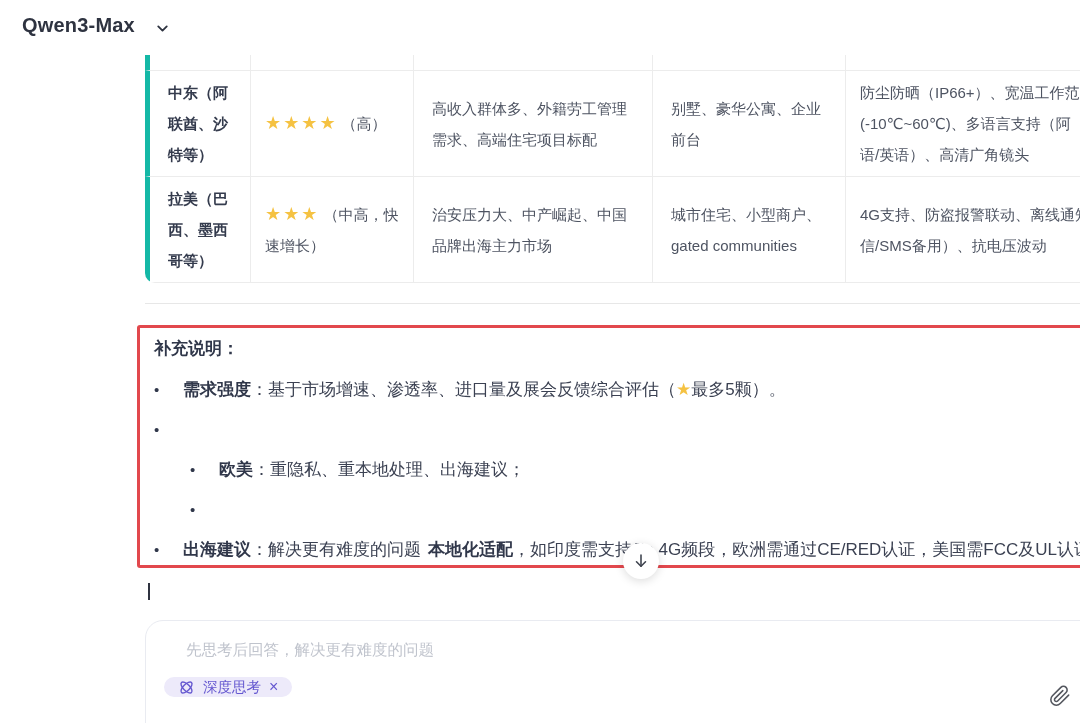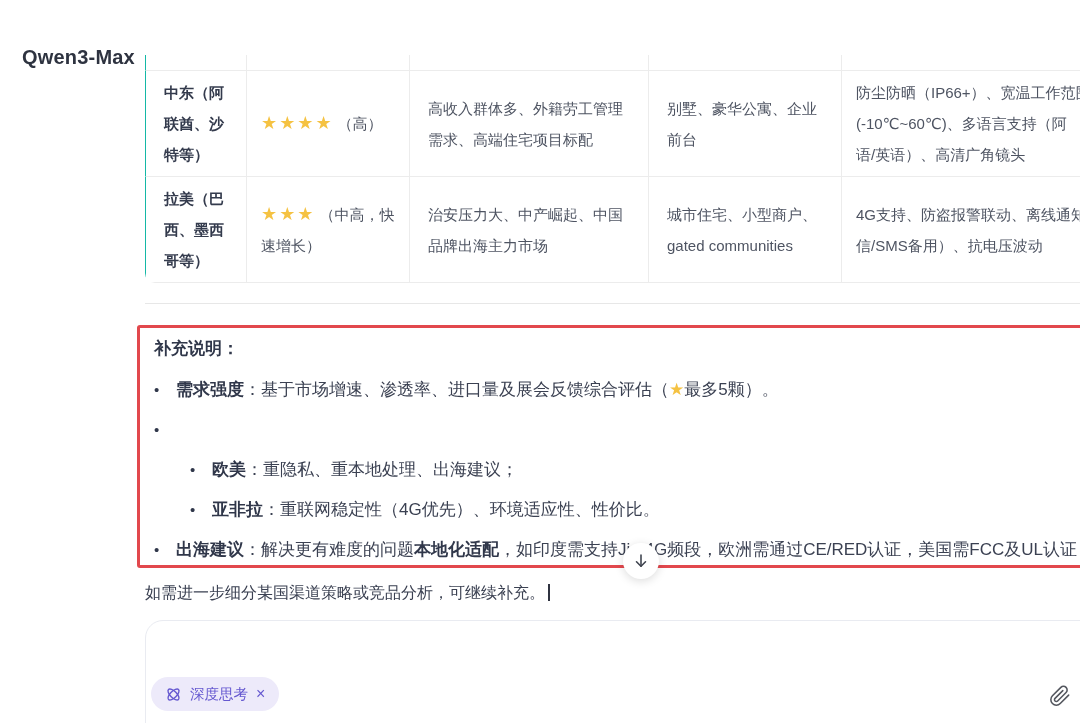--- a/index.html
+++ b/index.html
@@ -1,63 +1,63 @@
 <!DOCTYPE html>
 <html><head>
 <meta charset="utf-8">
 <style>
   html,body{margin:0;padding:0;}
   #app{position:relative;width:1080px;height:723px;overflow:hidden;background:#fff;
        font-family:"Liberation Sans","DejaVu Sans",sans-serif;color:#3b4152;}
 
   
-  .model-select{position:absolute;left:22px;top:14px;display:flex;align-items:flex-end;gap:19px;cursor:pointer;margin-top:32px;}
+  .model-select{position:absolute;left:22px;top:14px;display:flex;align-items:flex-end;gap:19px;cursor:pointer;}
   .model-name{font-size:20px;font-weight:bold;color:#2e3340;letter-spacing:.2px;}
   .chev{display:inline-flex;margin-top:2px;}
 
   
   .table-wrap{position:absolute;left:145px;top:55px;border-bottom-left-radius:10px;overflow:hidden;}
   table{border-collapse:separate;border-spacing:0;table-layout:fixed;width:1092px;font-size:15px;}
   td{vertical-align:middle;color:#4e5462;line-height:31px;border-right:1px solid #ececec;border-bottom:1px solid #ececec;background:#fff;}
-  tr td:first-child{border-left:1px solid #14b8a6;}
+  tr td:first-child{border-left:5px solid #14b8a6;}
   .col1{width:100px;}.col2{width:162px;}.col3{width:238px;}.col4{width:192px;}.col5{width:400px;}
   .sliver td{height:15px;padding:0;}
   .cell-region{font-weight:bold;color:#343b4d;padding:6px 18px;}
   .cell-stars{padding:6px 14px;}
   .cell-text{padding:6px 18px;}
   .cell-pre{padding:6px 14px;white-space:pre-line;}
   .stars{color:var(--gold,#f5c242);font-size:18px;letter-spacing:2px;margin-right:4px;}
   .stars span{display:inline;}
 
   .divider{position:absolute;left:145px;top:303px;width:935px;height:1px;background:#e7e7e7;}
 
   
   .hl-box{position:absolute;left:137px;top:325px;width:1060px;height:243px;box-sizing:border-box;
           border:3px solid var(--red,#e2484d);border-radius:3px;padding:9px 0 0 14px;}
   .hl-title{font-size:17px;font-weight:bold;color:#30374a;line-height:24px;margin-bottom:15px;}
   .bullet{display:flex;font-size:17px;line-height:27px;margin-bottom:13px;color:#3b4152;}
   .bullet .marker{width:22px;flex:0 0 22px;color:#30374a;font-size:15px;}
   .bullet.lvl2{margin-left:36px;}
-  .seg-bold{font-weight:bold;color:#30374a;}
+  .seg-bold{font-weight:bold;color:#30374a;margin-left:7px;}
   .seg-star{color:var(--gold,#f5c242);}
   .btext{white-space:nowrap;}
 
   
   .scroll-btn{position:absolute;left:623px;top:543px;width:36px;height:36px;border-radius:50%;background:#fff;
               box-shadow:0 2px 10px rgba(0,0,0,.14);display:flex;align-items:center;justify-content:center;cursor:pointer;}
 
   
   .followup{position:absolute;left:145px;top:583px;font-size:16px;color:#3b4152;}
   .caret{display:inline-block;width:2px;height:17px;background:#2f3340;margin-left:3px;vertical-align:-3px;}
 
   
   .composer{position:absolute;left:145px;top:620px;width:1010px;height:150px;box-sizing:border-box;
             background:#fff;border:1.5px solid #e9ebf1;border-radius:18px;}
   .placeholder{position:absolute;left:40px;top:19px;font-size:15.5px;color:#c0c4cd;}
-  .chip{position:absolute;left:5px;top:56px;height:34px;border-radius:17px;background:var(--chipbg,#edeafa);
+  .chip{position:absolute;left:18px;top:56px;height:20px;border-radius:17px;background:var(--chipbg,#edeafa);
         display:flex;align-items:center;gap:8px;padding:0 14px;cursor:pointer;}
   .chip-label{font-size:14.5px;color:var(--chiptx,#6558d0);}
   .chip-close{font-size:16px;color:var(--chiptx,#6558d0);cursor:pointer;line-height:1;}
   .attach{position:absolute;left:903px;top:64px;cursor:pointer;display:inline-flex;}
 </style>
 </head>
 <body>
 
 <div id="app" style="--red: #e2484d; --gold: #f5c242; --chipbg: #edeafa; --chiptx: #6558d0;">
 
@@ -116,40 +116,40 @@
     </div>
     <div class="bullet">
       <span class="marker">•</span>
     </div>
     <div class="bullet lvl2">
       <span class="marker">•</span>
       <div class="btext"><span class="seg-bold">欧美</span><span>：重隐私、重本地处理、出海建议；</span></div>
     </div>
     <div class="bullet lvl2">
       <span class="marker">•</span>
-      <div class="btext"><span class="seg-bold">亚非拉</span><span>：重联网稳定性（4G优先）、环境适应性、性价比。</span></div>
     </div>
     <div class="bullet">
       <span class="marker">•</span>
       <div class="btext"><span class="seg-bold">出海建议</span><span>：解决更有难度的问题</span><span class="seg-bold">本地化适配</span><span>，如印度需支持Jio 4G频段，欧洲需通过CE/RED认证，美国需FCC及UL认证</span></div>
     </div>
   </div>
 
   <div class="scroll-btn">
     <span style="display:inline-flex;">
       <svg width="18" height="18" viewBox="0 0 24 24" fill="none" stroke="#3e434e" stroke-width="2.1" stroke-linecap="round" stroke-linejoin="round">
           <line x1="12" y1="4" x2="12" y2="19"></line>
           <polyline points="6 13 12 19 18 13"></polyline>
         </svg>
     </span>
   </div>
 
-  <div class="followup"><span>如需进一步细分某国渠道策略或竞品分析，可继续补充。</span><span class="caret"></span></div>
+  <div class="followup"><span class="caret"></span></div>
 
   <div class="composer">
+    <div class="placeholder">先思考后回答，解决更有难度的问题</div>
     <div class="chip">
       <span style="display:inline-flex;">
         <svg width="17" height="17" viewBox="0 0 24 24" fill="none" stroke="#6558d0" stroke-width="2">
             <ellipse cx="12" cy="12" rx="10" ry="4.6" transform="rotate(45 12 12)"></ellipse>
             <ellipse cx="12" cy="12" rx="10" ry="4.6" transform="rotate(-45 12 12)"></ellipse>
           </svg>
       </span>
       <span class="chip-label">深度思考</span>
       <span class="chip-close">×</span>
     </div>

